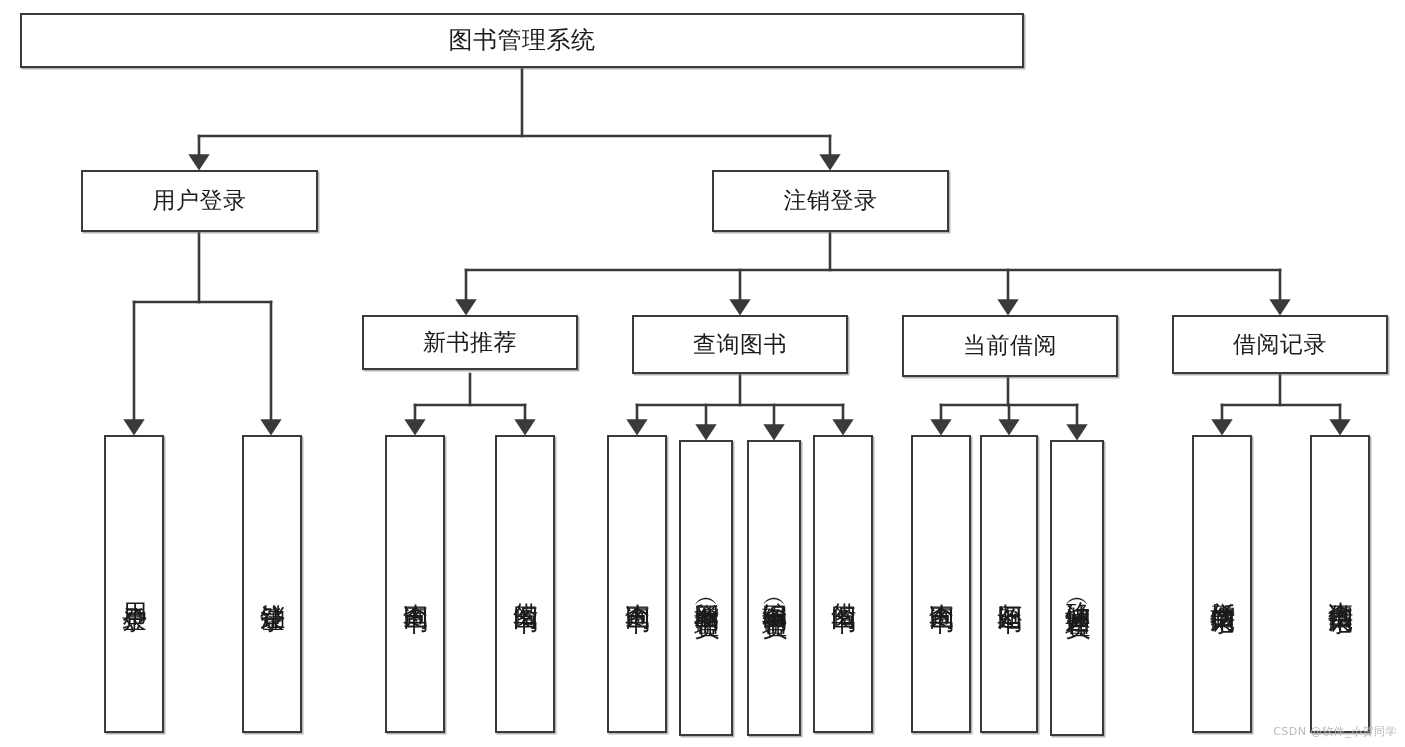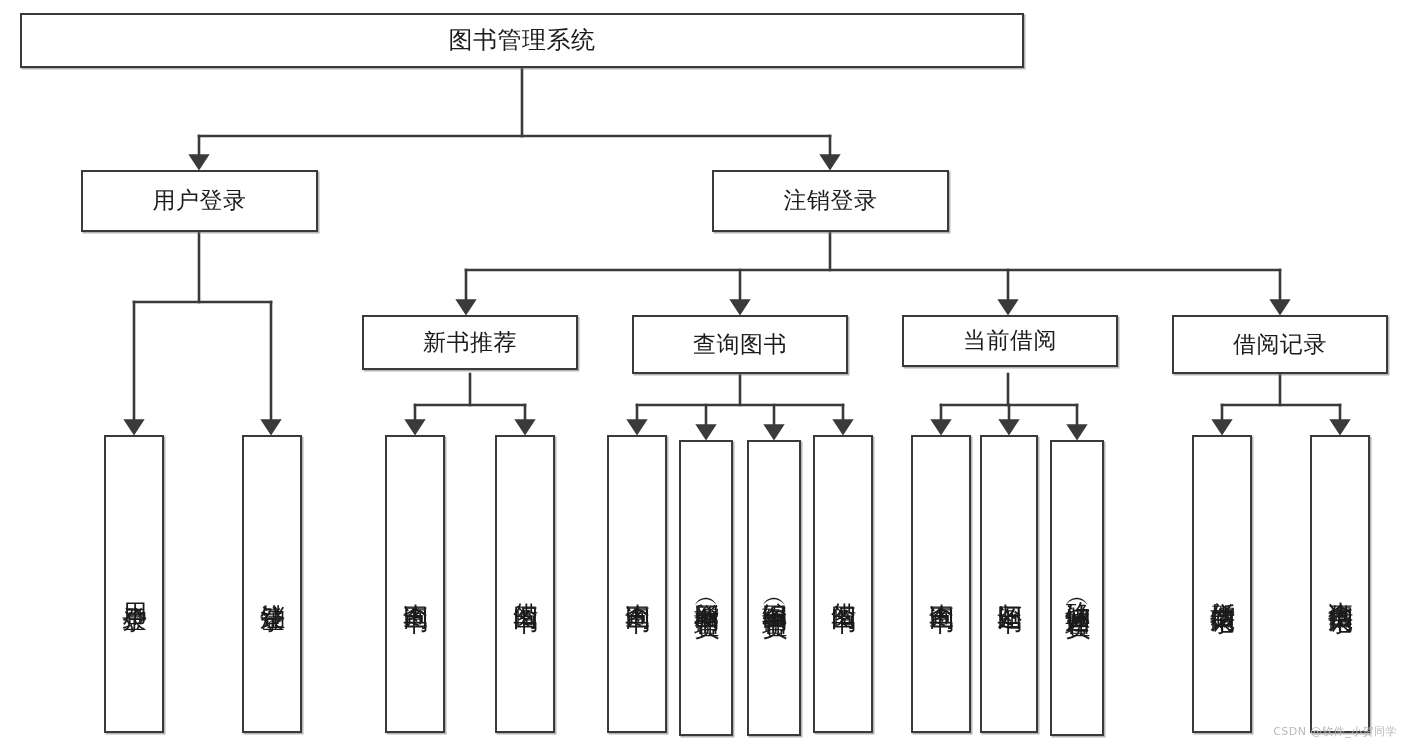--- a/index.html
+++ b/index.html
@@ -155,21 +155,21 @@
   </div>
 
   <div class="node horiz" style="left:362px; top:315px; width:216px; height:55px;">
     <span class="label">新书推荐</span>
   </div>
 
   <div class="node horiz" style="left:632px; top:315px; width:216px; height:59px;">
     <span class="label">查询图书</span>
   </div>
 
-  <div class="node horiz" style="left:902px; top:315px; width:216px; height:52px;">
+  <div class="node horiz" style="left:902px; top:315px; width:216px; height:62px;">
     <span class="label">当前借阅</span>
   </div>
 
   <div class="node horiz" style="left:1172px; top:315px; width:216px; height:59px;align-items:center;">
     <span class="label">借阅记录</span>
   </div>
 
   <div class="node vert" style="left:104px; top:435px; width:60px; height:298px;">
     <div class="vcenter-wrap">
       <span class="label">用户登录</span>

